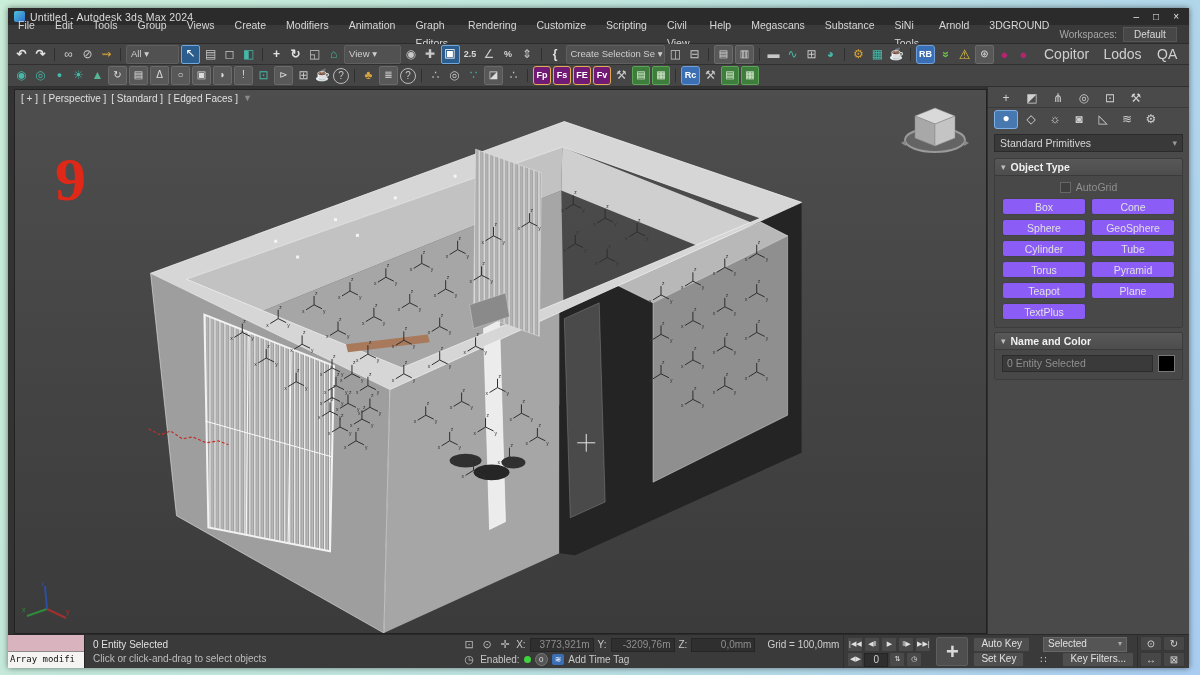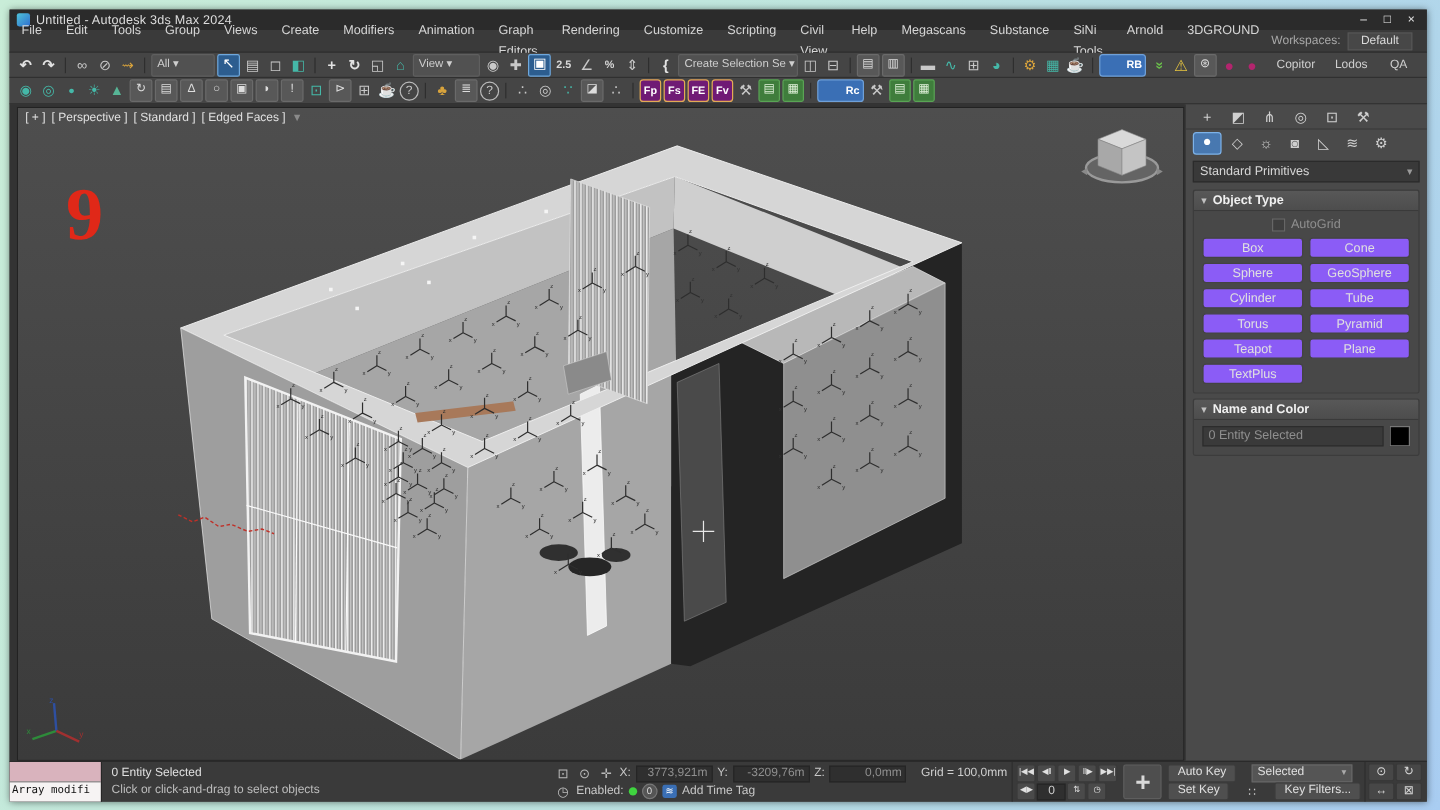--- a/index.html
+++ b/index.html
@@ -32,27 +32,27 @@
   .ti.green2{color:#57b596;}
   .ti.gold{color:#d8a33c;}
   .ti.yellow{color:#e8c63f;font-size:13px;}
   .ti.magenta{color:#b3256e;font-size:13px;}
   .ti.bold{font-weight:bold;color:#e2e2e2;}
   .ti.txt{font-size:9px;font-weight:bold;color:#d8d8d8;}
   .ti.active{background:#2c5d8f;border:1px solid #6fa8dc;color:#fff;line-height:15px;}
   .ti.boxed{background:#585858;border:1px solid #6a6a6a;color:#ddd;font-size:10px;line-height:15px;}
   .ti.circle{border:1px solid #bbb;border-radius:50%;font-size:10px;min-width:14px;height:14px;line-height:13px;margin-top:1px;}
   .ti.badge-orange{background:#701a75;color:#fff;font-weight:bold;font-size:9px;border-radius:3px;min-width:16px;line-height:16px;border:1px solid #e3aa55;}
-  .ti.badge-blue{background:#3a6fb5;color:#fff;font-weight:bold;font-size:9px;border-radius:3px;min-width:17px;line-height:16px;border:1px solid #6fa0d8;padding-left:20px;}
+  .ti.badge-blue{background:#3a6fb5;color:#fff;font-weight:bold;font-size:9px;border-radius:3px;min-width:17px;line-height:16px;border:1px solid #6fa0d8;}
   .ti.badge-green{background:#3f7d3c;color:#dff0d8;font-size:10px;border-radius:2px;min-width:16px;line-height:16px;border:1px solid #5aa455;}
   .ti.rot270{transform:rotate(-90deg);}
   .ti.drop{background:#515151;border:1px solid #5f5f5f;color:#cfcfcf;font-size:9.5px;text-align:left;
     padding:0 4px;white-space:nowrap;overflow:hidden;line-height:15px;}
   .ti.w52{width:52px;} .ti.w56{width:56px;} .ti.w110{width:108px;}
-  .ti.label{color:#cfcfcf;font-size:10px;padding:0 10px;}
+  .ti.label{color:#cfcfcf;font-size:14px;padding:0 10px;}
   
   .main{flex:1;display:flex;min-height:0;}
   .vpwrap{flex:1;background:#333;padding:2px 0 0 6px;display:flex;min-width:0;}
   .viewport{position:relative;flex:1;background:#454545;overflow:hidden;border:1px solid #222;}
   .scene{position:absolute;inset:0;width:100%;height:100%;}
   .vplabel{position:absolute;top:3px;left:6px;font-size:10px;color:#e0e0e0;display:flex;gap:5px;z-index:3;}
   .vlabel-seg{cursor:default;}
   .funnel{color:#8a8a8a;font-size:9px;}
   .nine{position:absolute;left:40px;top:58px;font-family:"Liberation Serif",serif;font-weight:bold;
     font-size:62px;color:#e02818;z-index:3;line-height:1;}

